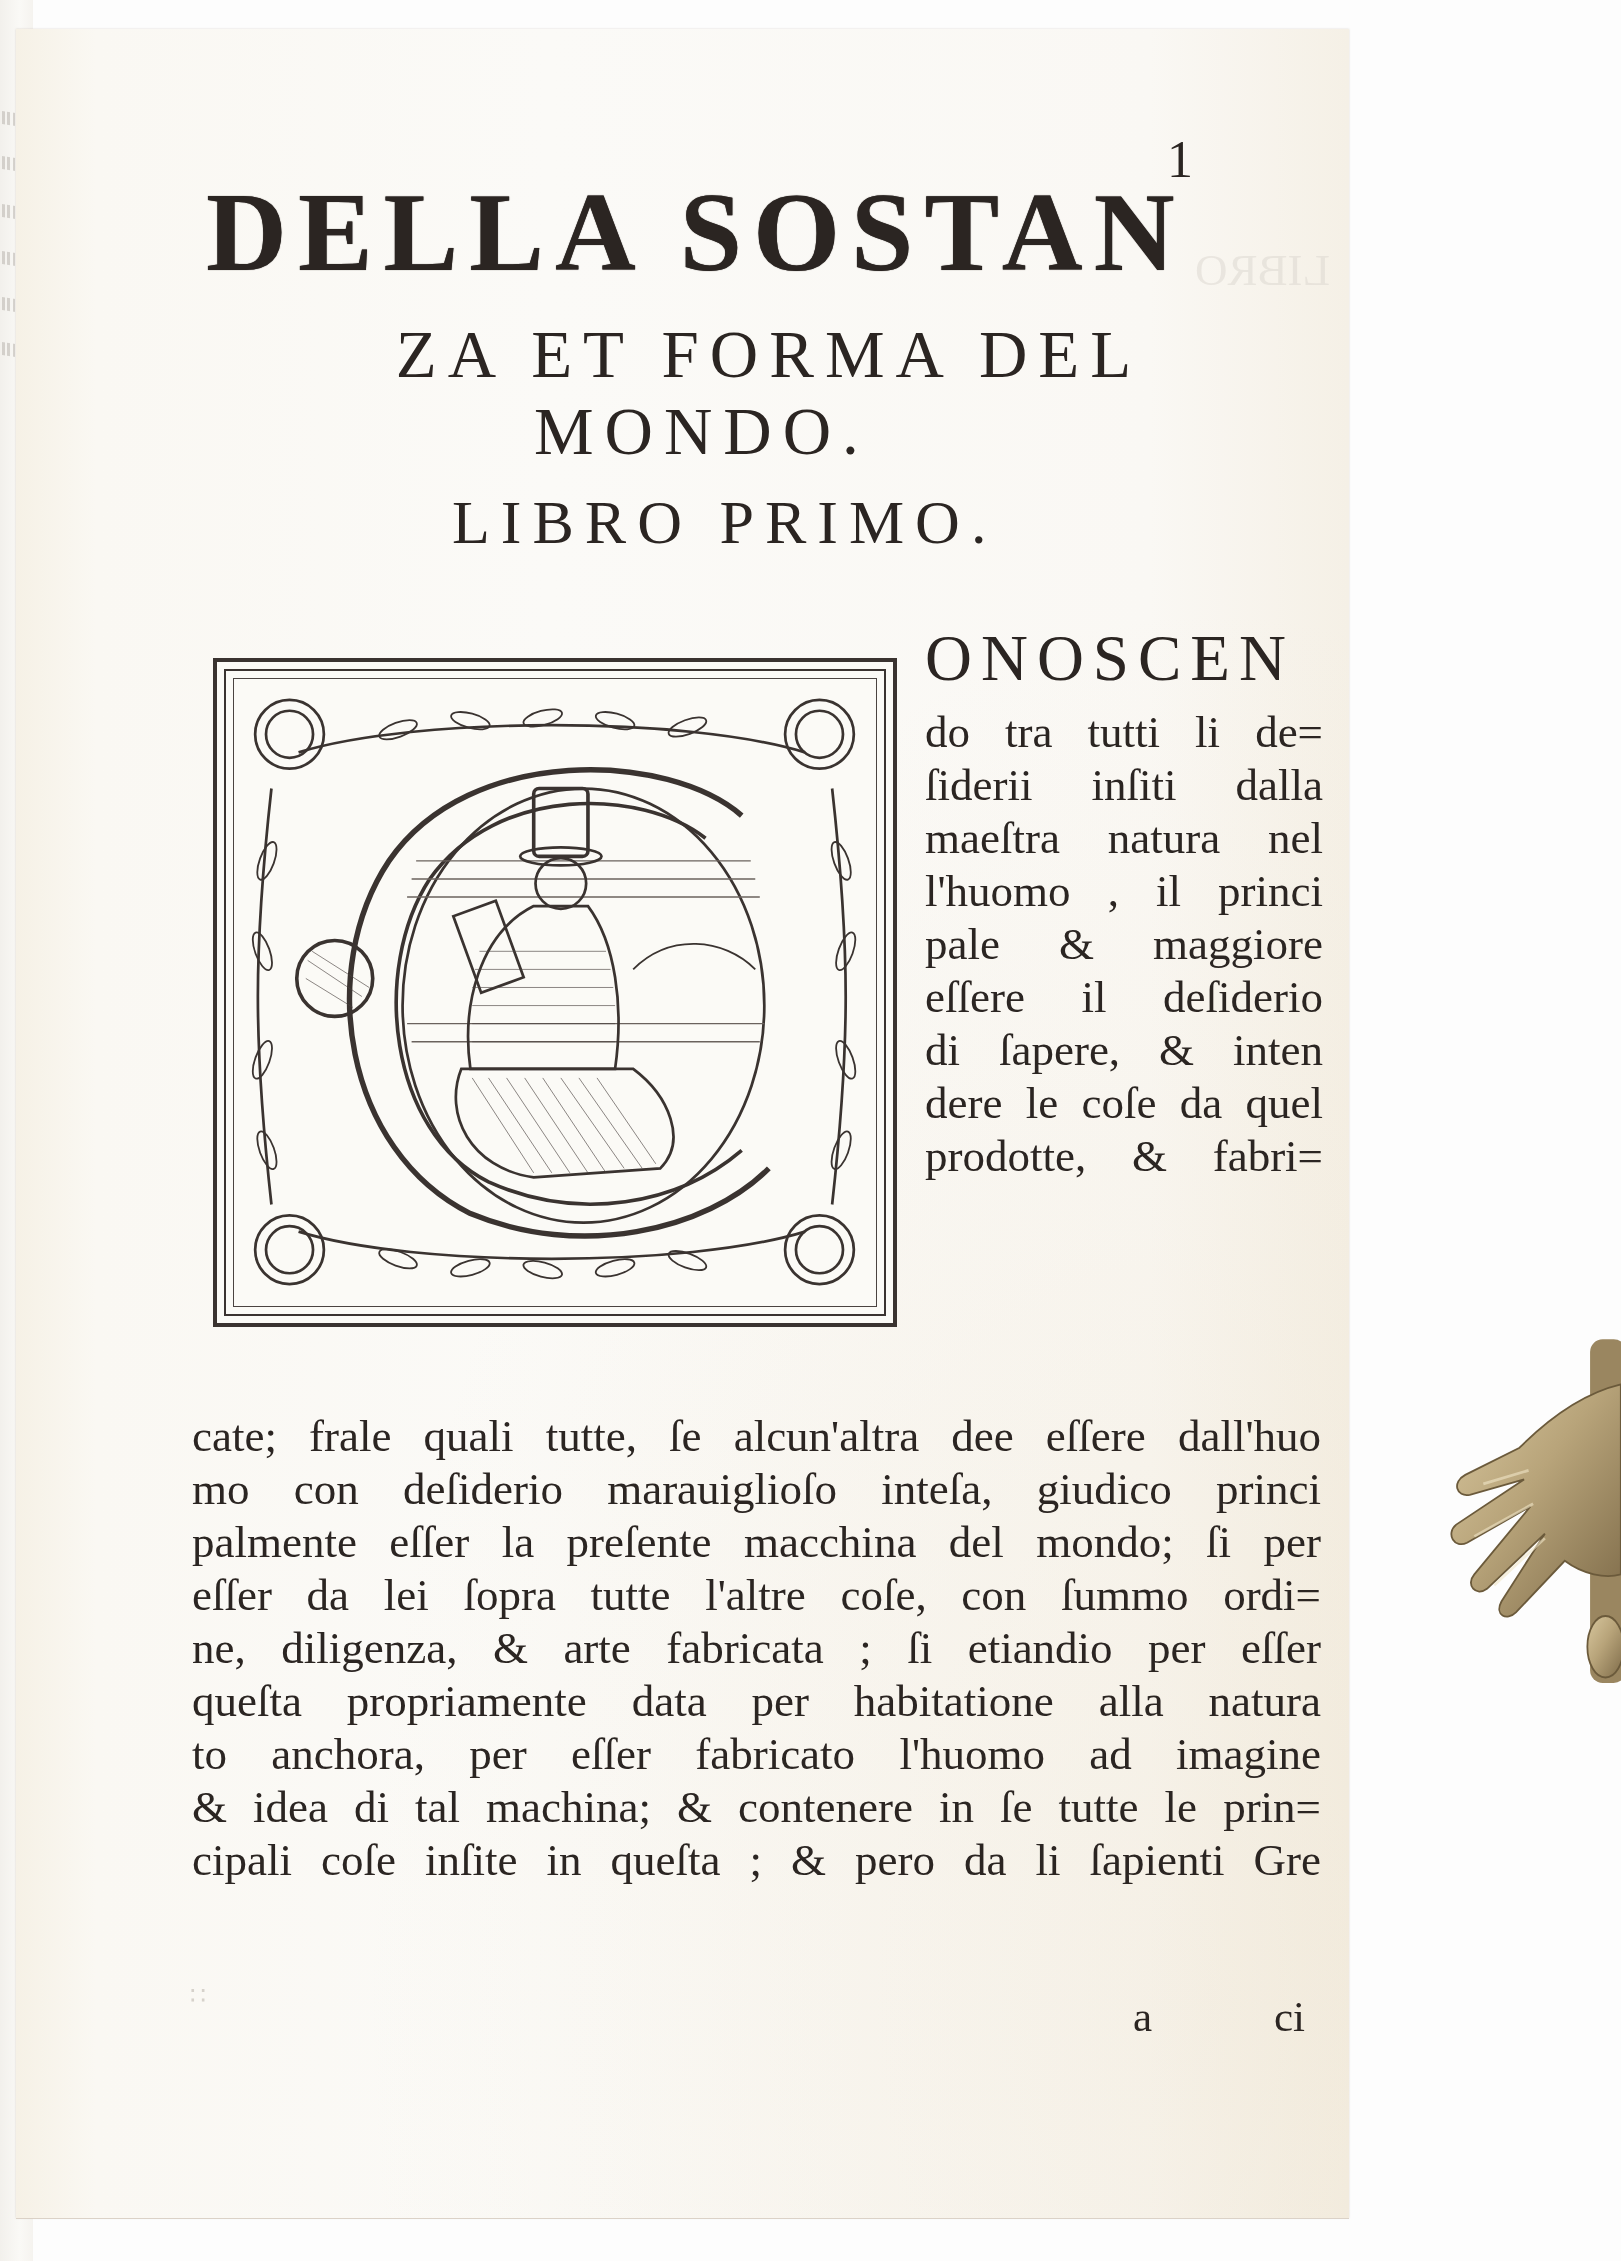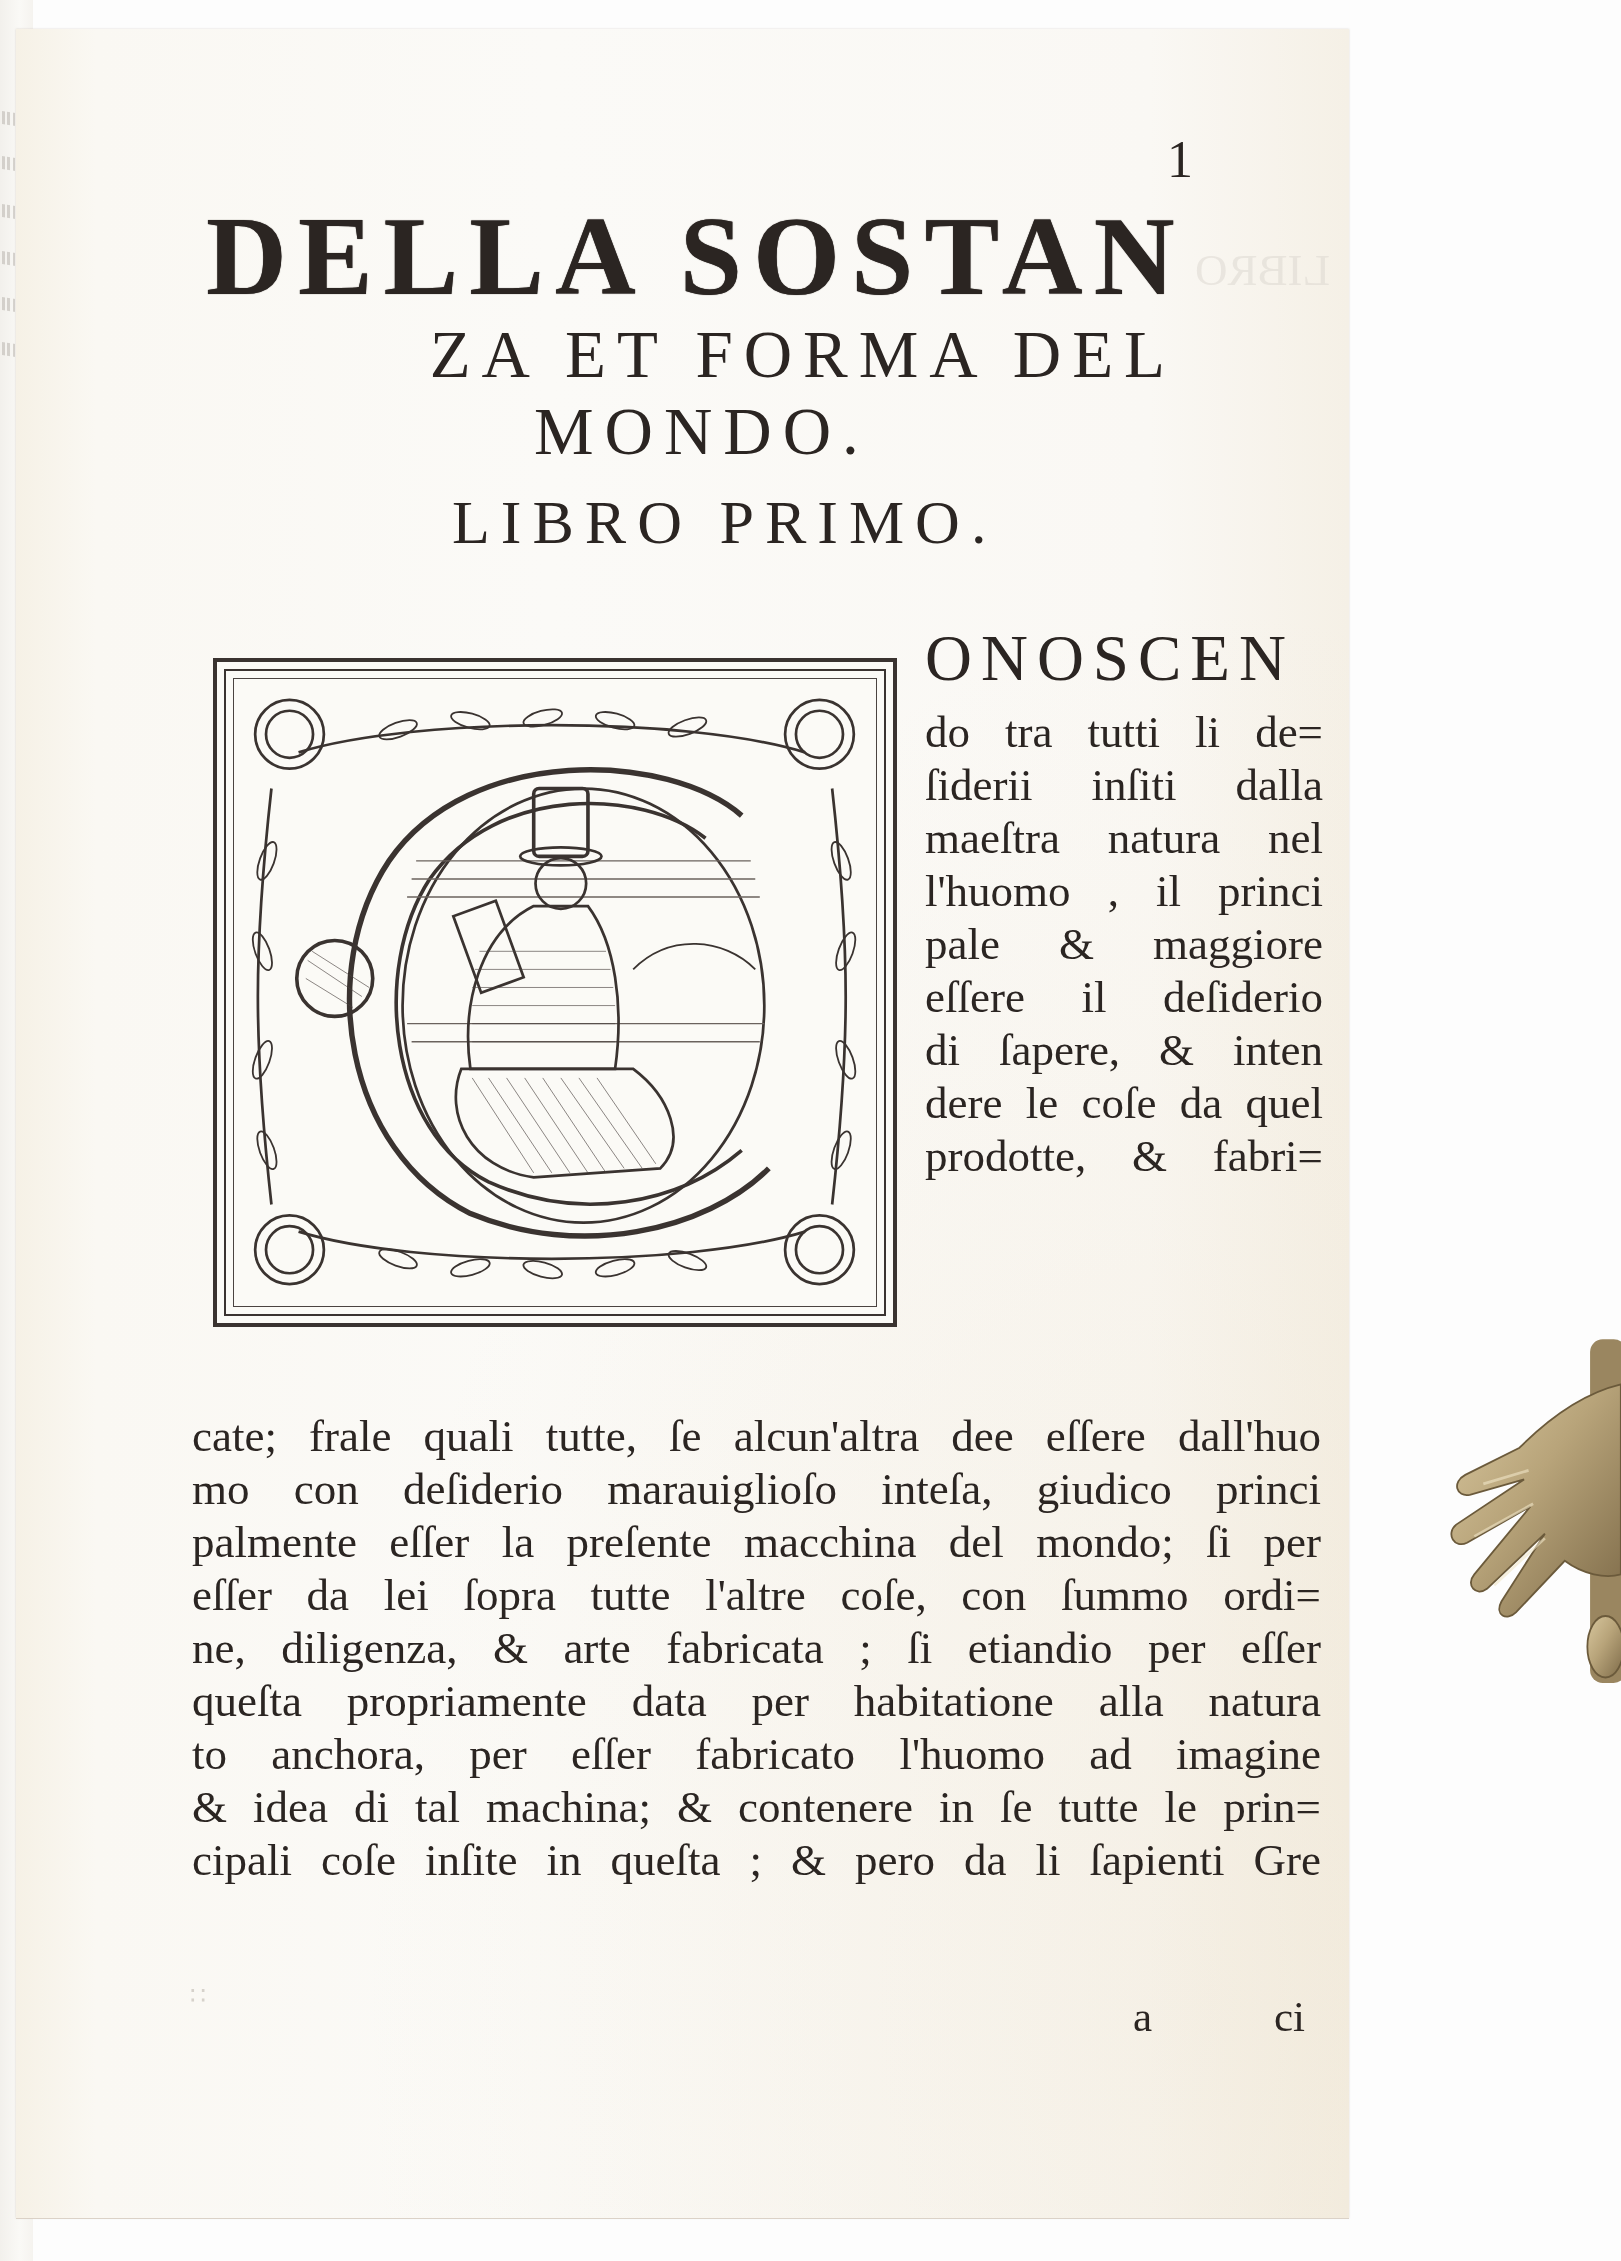--- a/index.html
+++ b/index.html
@@ -31,24 +31,23 @@
   }
   .ink { color:#2b2522; }
   .folio {
     position:absolute; left:1167px; top:134px; font-size:52px; line-height:1;
   }
   .title1 {
     position:absolute; left:206px; top:176px; width:1131px;
     font-size:112px; line-height:1; letter-spacing:11px; font-weight:bold;
     white-space:nowrap;
     text-shadow:0 0 0.9px #2b2522;
-    margin-top:24px;
   }
   .title2 {
-    position:absolute; left:362px; top:321px; width:814px; text-align:right;
+    position:absolute; left:362px; top:321px; width:814px; text-align:center;
     font-size:67px; line-height:1; letter-spacing:11px; white-space:nowrap;
   }
   .title3 {
     position:absolute; left:534px; top:398px; font-size:67px; line-height:1;
     letter-spacing:11px; white-space:nowrap;
   }
   .title4 {
     position:absolute; left:452px; top:491px; font-size:62px; line-height:1;
     letter-spacing:11px; white-space:nowrap;
   }

